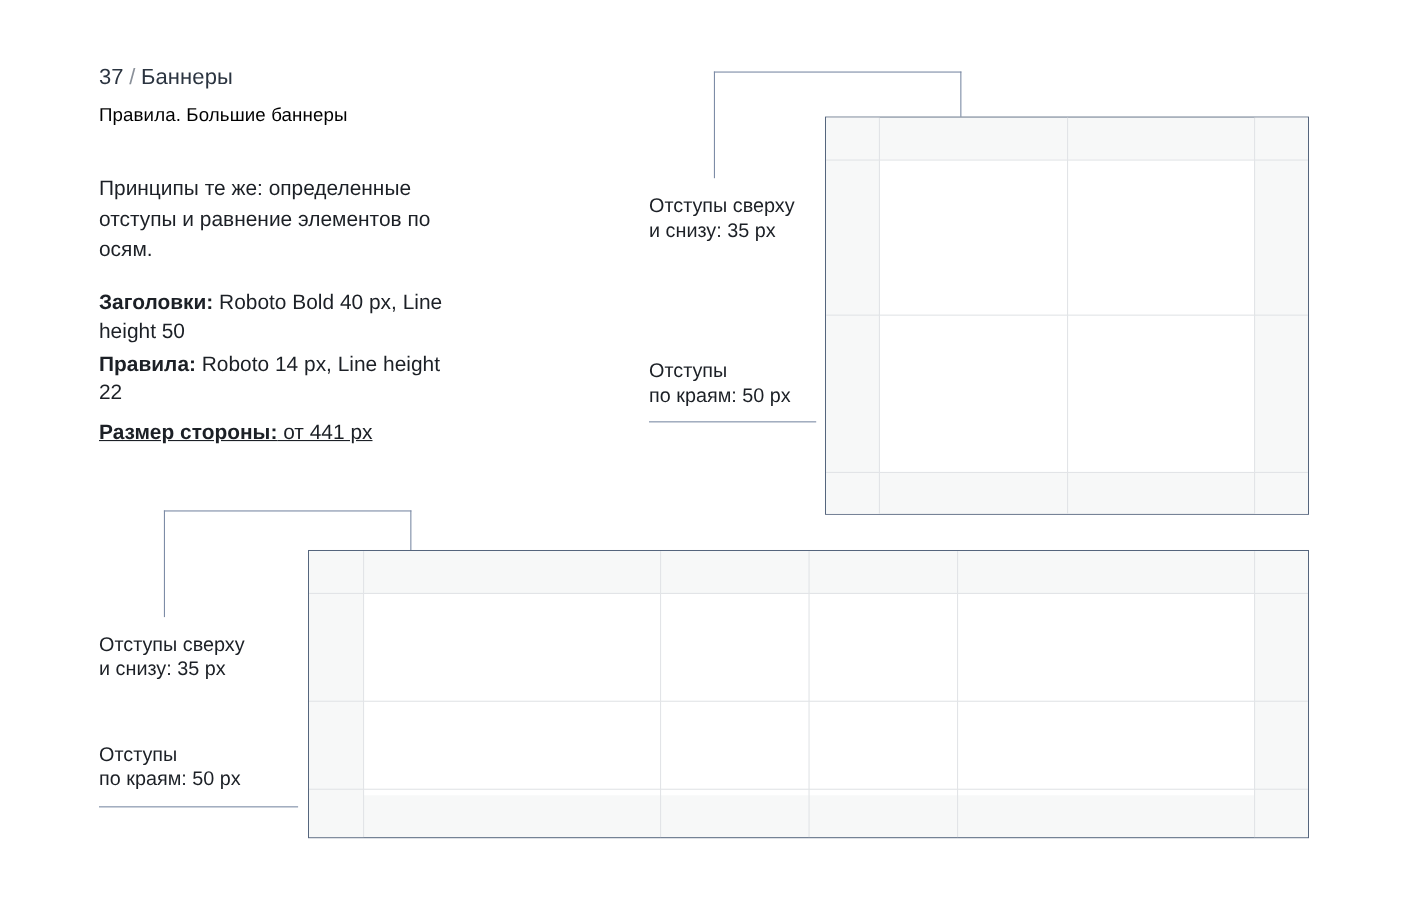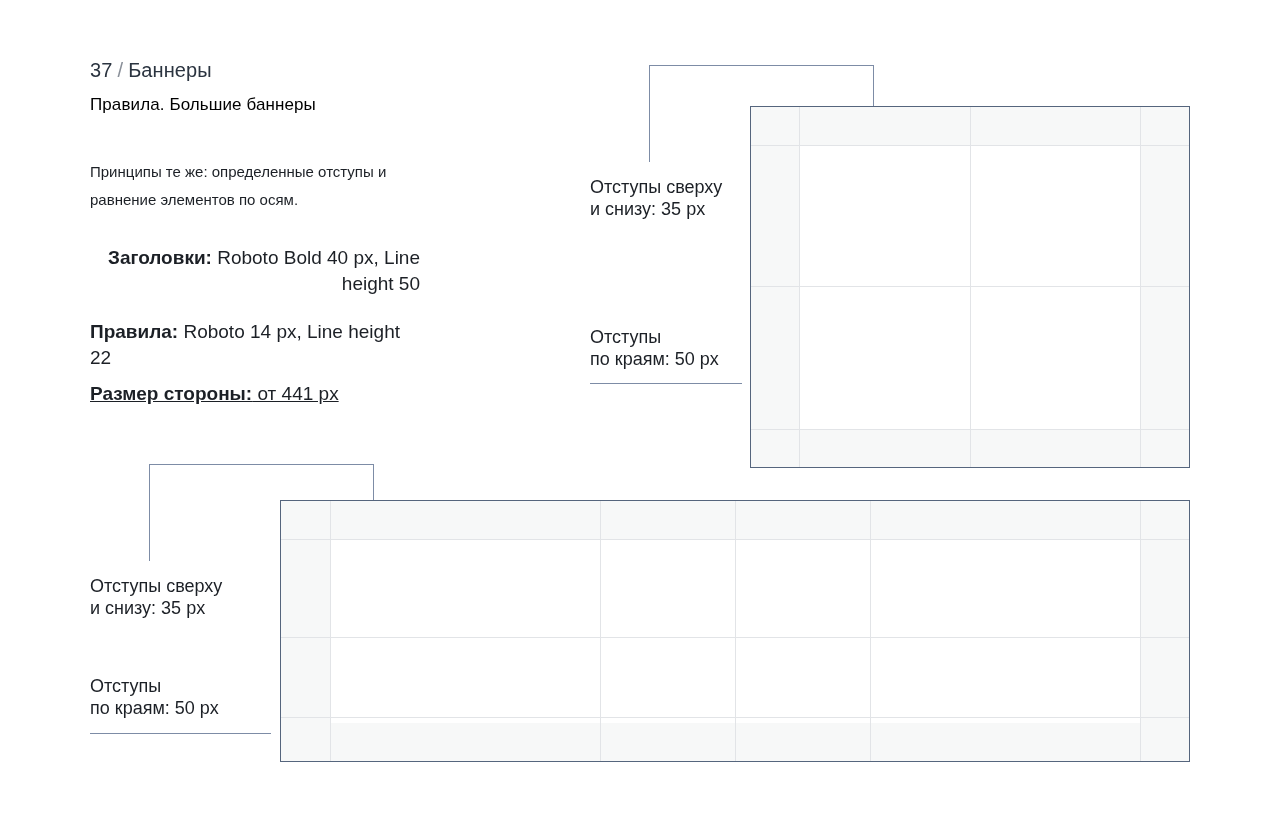--- a/index.html
+++ b/index.html
@@ -42,35 +42,35 @@
     line-height: 24px;
     letter-spacing: 0.1px;
     color: #000000;
   }
 
   .intro {
     position: absolute;
     left: 90px;
     top: 158px;
     width: 330px;
-    font-size: 15px;
+    font-size: 19px;
     line-height: 28px;
     color: #1c2026;
   }
 
   .spec {
     position: absolute;
     left: 90px;
     width: 330px;
     font-size: 19px;
     line-height: 26px;
     color: #1c2026;
   }
   .spec b { font-weight: bold; }
-  .spec-1 { top: 245px; text-align: right; }
+  .spec-1 { top: 263px; }
   .spec-2 { top: 319px; }
   .spec-3 { top: 381px; text-decoration: underline; }
 
   
   .annot {
     position: absolute;
     font-size: 18px;
     line-height: 22px;
     color: #1c2026;
     white-space: pre-line;

